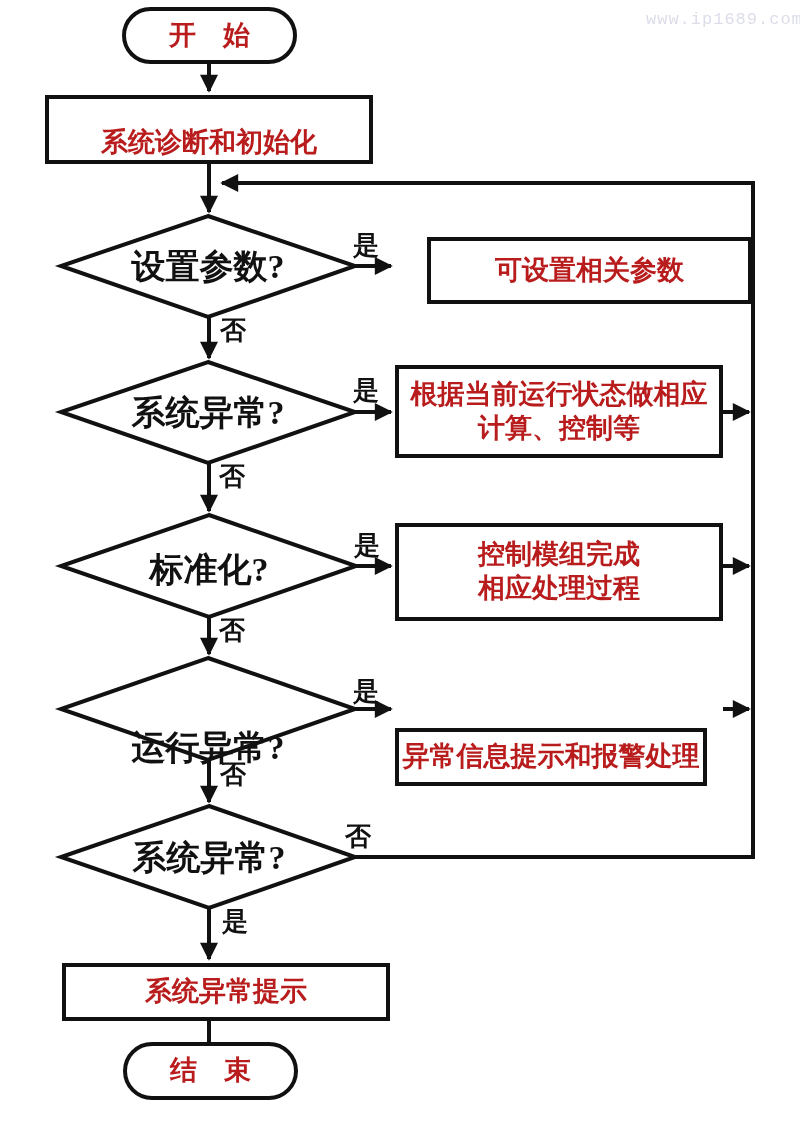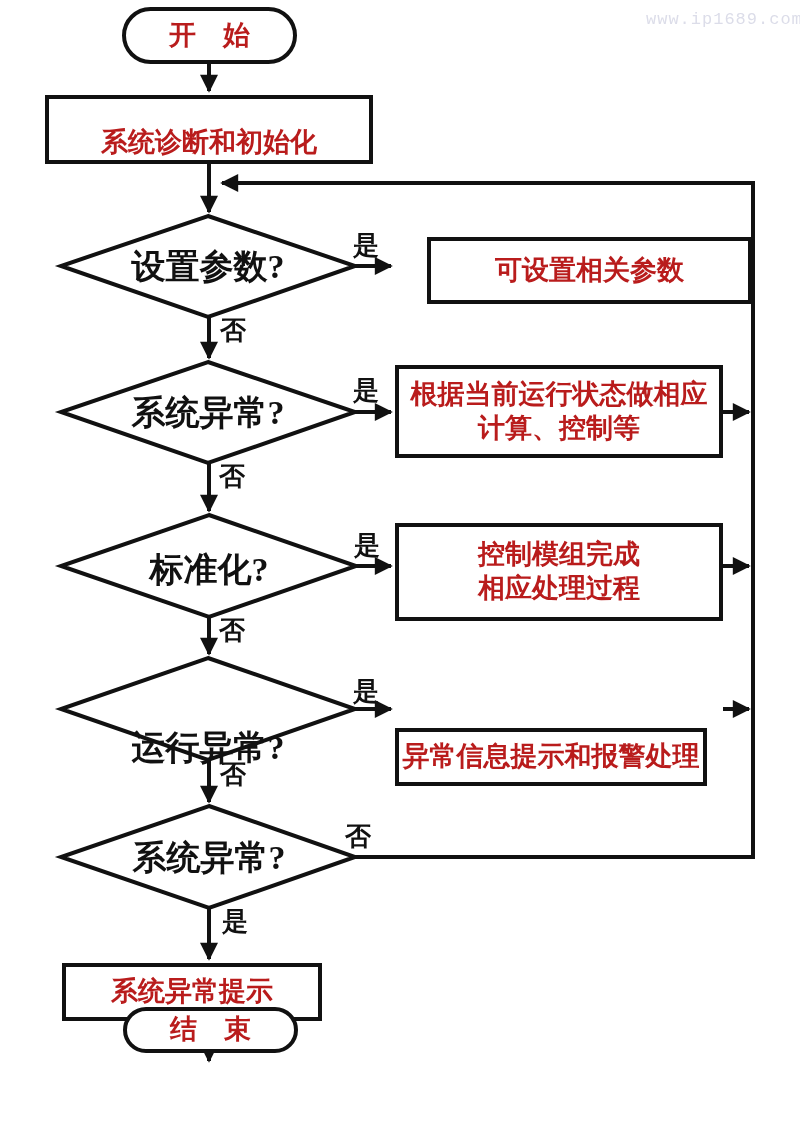--- a/index.html
+++ b/index.html
@@ -97,25 +97,25 @@
 
   <div class="node" style="left:395px;top:523px;width:328px;height:98px;">
     <span>控制模组完成</span>
     <span>相应处理过程</span>
   </div>
 
   <div class="node" style="left:395px;top:680px;width:312px;height:58px;margin-top:48px;">
     <span>异常信息提示和报警处理</span>
   </div>
 
-  <div class="node" style="left:62px;top:963px;width:260px;height:58px;">
+  <div class="node" style="left:62px;top:963px;width:328px;height:58px;">
     <span>系统异常提示</span>
   </div>
 
-  <div class="node stadium" style="left:123px;top:1007px;width:175px;height:46px;">
+  <div class="node stadium" style="left:123px;top:1042px;width:175px;height:58px;">
     <span>结　束</span>
   </div>
 
   <div class="dlabel" style="left:208px;top:267px;">设置参数?</div>
   <div class="dlabel" style="left:208px;top:413px;">系统异常?</div>
   <div class="dlabel" style="left:209px;top:570px;">标准化?</div>
   <div class="dlabel" style="left:208px;top:748px;">运行异常?</div>
   <div class="dlabel" style="left:209px;top:858px;">系统异常?</div>
 
   <div class="elabel" style="left:366px;top:245px;">是</div>

